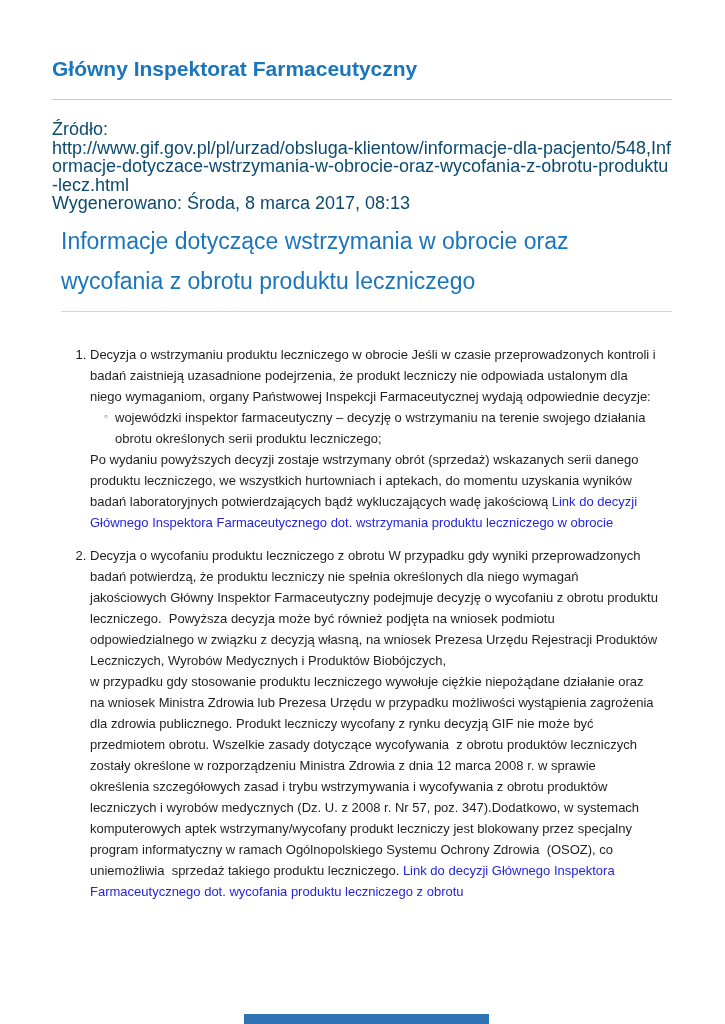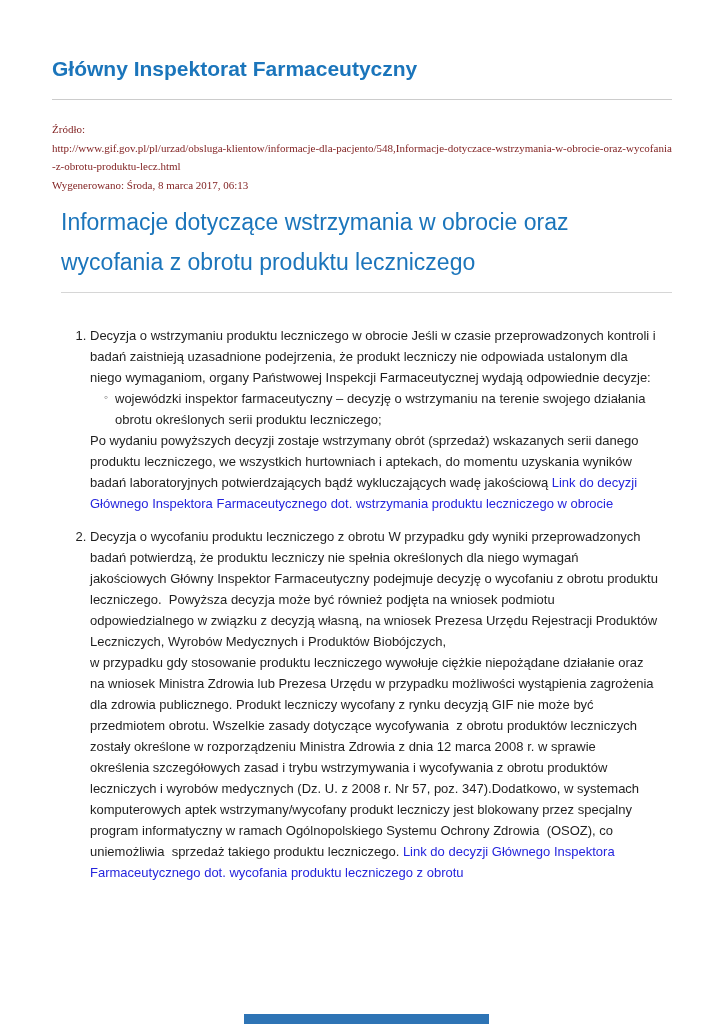--- a/index.html
+++ b/index.html
@@ -27,24 +27,23 @@
     color: #1b75bb;
   }
   .rule {
     border: none;
     border-top: 1px solid #cccccc;
     margin: 0;
     height: 0;
   }
   .meta {
     margin-top: 20px;
-    font-size: 11px;
+    font-size: 18px;
     line-height: 18.5px;
-    color: #7f1d1d;
-    font-family: Liberation Serif, serif;
+    color: #0c4a6e;
   }
   .meta .url {
     word-break: break-all;
     white-space: pre-wrap;
   }
   .article-head {
     margin-left: 9px;
     margin-top: 8px;
   }
   h2.article-heading {
@@ -106,21 +105,21 @@
 
 <div class="page">
 
   <h1 class="page-title">Główny Inspektorat Farmaceutyczny</h1>
 
   <hr class="rule">
 
   <div class="meta">
     <div>Źródło:</div>
     <div class="url">http://www.gif.gov.pl/pl/urzad/obsluga-klientow/informacje-dla-pacjento/548,Informacje-dotyczace-wstrzymania-w-obrocie-oraz-wycofania-z-obrotu-produktu-lecz.html</div>
-    <div>Wygenerowano: Środa, 8 marca 2017, 06:13</div>
+    <div>Wygenerowano: Środa, 8 marca 2017, 08:13</div>
   </div>
 
   <div class="article-head">
     <h2 class="article-heading">Informacje dotyczące wstrzymania w obrocie oraz wycofania z obrotu produktu leczniczego</h2>
     <hr class="rule">
   </div>
 
   <ol class="decision-list">
 
     <li>

